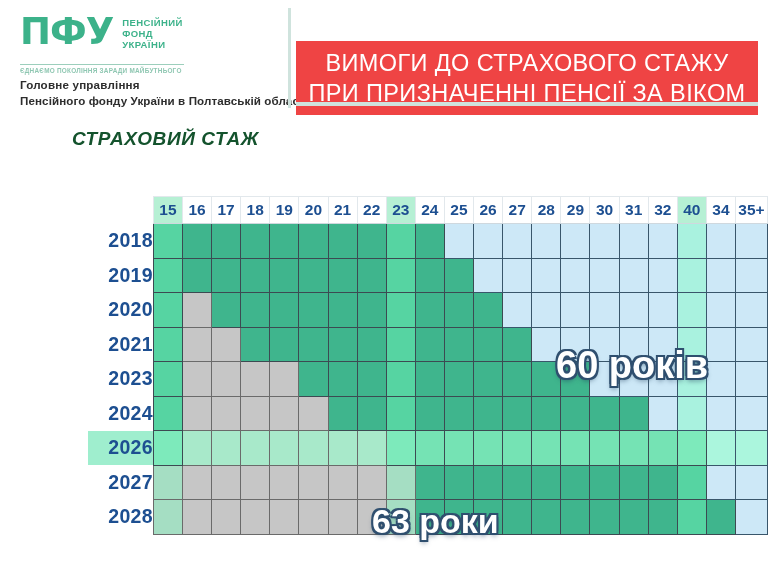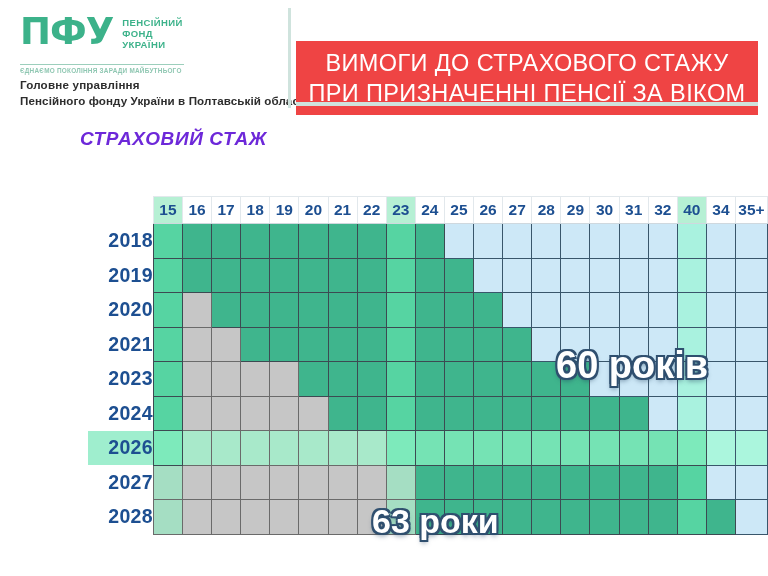--- a/index.html
+++ b/index.html
@@ -65,22 +65,22 @@
   }
   #banner-underline{
     position:absolute;left:296px;top:102px;width:462px;height:4px;background:#cfe3dd;
   }
 
   
   #chart{
     position:absolute;left:0;top:116px;width:768px;height:460px;
   }
   #stazh-label{
-    position:absolute;left:80px;top:12px;
-    color:#6d28d9;font-size:19px;font-weight:bold;font-style:italic;
+    position:absolute;left:72px;top:12px;
+    color:#14532d;font-size:19px;font-weight:bold;font-style:italic;
     letter-spacing:.6px;white-space:nowrap;
   }
 
   #grid-wrap{
     position:absolute;left:88px;top:36px;margin-top:44px;
   }
 
   table#matrix{
     border-collapse:collapse;
     table-layout:fixed;

